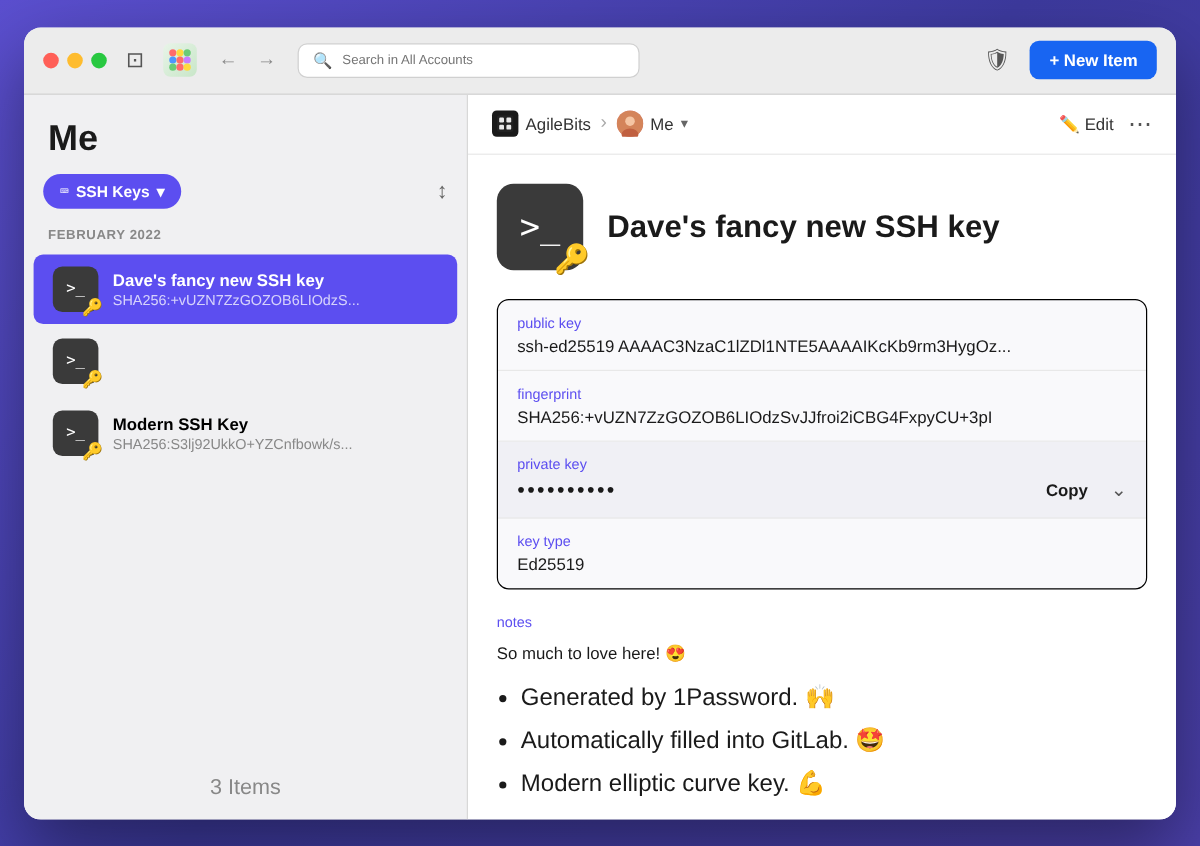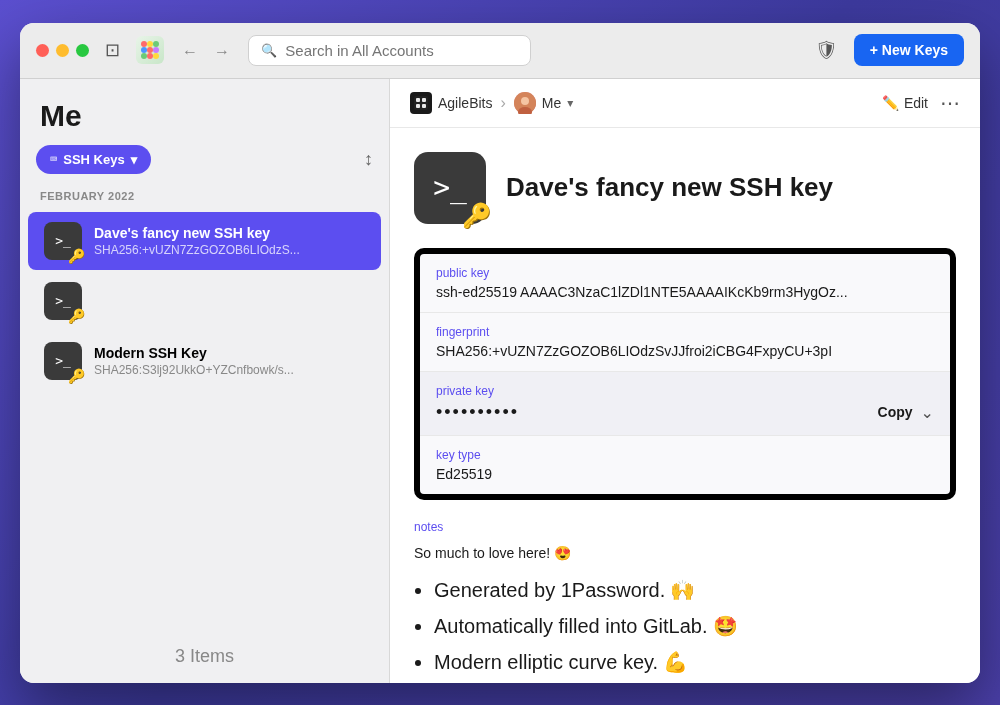--- a/index.html
+++ b/index.html
@@ -84,21 +84,21 @@
       display: flex;
       align-items: center;
       padding: 6px 12px;
       gap: 8px;
     }
     .search-icon { color: #888; font-size: 13px; }
     .search-input {
       border: none;
       outline: none;
       background: transparent;
-      font-size: 15px;
+      font-size: 11px;
       color: #a16207;
       width: 100%;
     }
     .spacer { flex: 1; }
     .shield-btn {
       background: none;
       border: none;
       cursor: pointer;
       font-size: 18px;
       color: #555;
@@ -354,21 +354,21 @@
       right: -6px;
       font-size: 24px;
     }
     .item-title {
       font-size: 26px;
       font-weight: 700;
       color: #1a1a1a;
     }
     .field-section {
       background: #f9f9fb;
-      border: 6px solid #000000;
+      border: 1px solid #000000;
       border-radius: 10px;
       margin-bottom: 16px;
       overflow: hidden;
     }
     .field {
       padding: 12px 16px;
       border-bottom: 1px solid #e8e8e8;
     }
     .field:last-child { border-bottom: none; }
     .field-label {
@@ -384,21 +384,21 @@
     }
     .field-private {
       display: flex;
       align-items: center;
       justify-content: space-between;
     }
     .field-private .field-value { color: #1a1a1a; font-size: 18px; letter-spacing: 2px; }
     .copy-section {
       display: flex;
       align-items: center;
-      gap: 8px;
+      gap: 19px;
     }
     .copy-btn {
       background: none;
       border: none;
       font-size: 14px;
       font-weight: 600;
       color: #1a1a1a;
       cursor: pointer;
     }
     .expand-btn {
@@ -464,21 +464,21 @@
     <div class="nav-buttons">
       <button class="nav-btn">←</button>
       <button class="nav-btn">→</button>
     </div>
     <div class="search-bar">
       <span class="search-icon">🔍</span>
       <input class="search-input" type="text" placeholder="Search in All Accounts" style="">
     </div>
     <div class="spacer"></div>
     <button class="shield-btn">🛡</button>
-    <button class="new-item-btn">+ New Keys</button>
+    <button class="new-item-btn">+ New Item</button>
   </div>
 
   <div class="main">
 
     <div class="sidebar">
       <div class="sidebar-header">
         <h1 class="sidebar-title">Me</h1>
       </div>
       <div class="sidebar-toolbar">
         <button class="category-btn">

